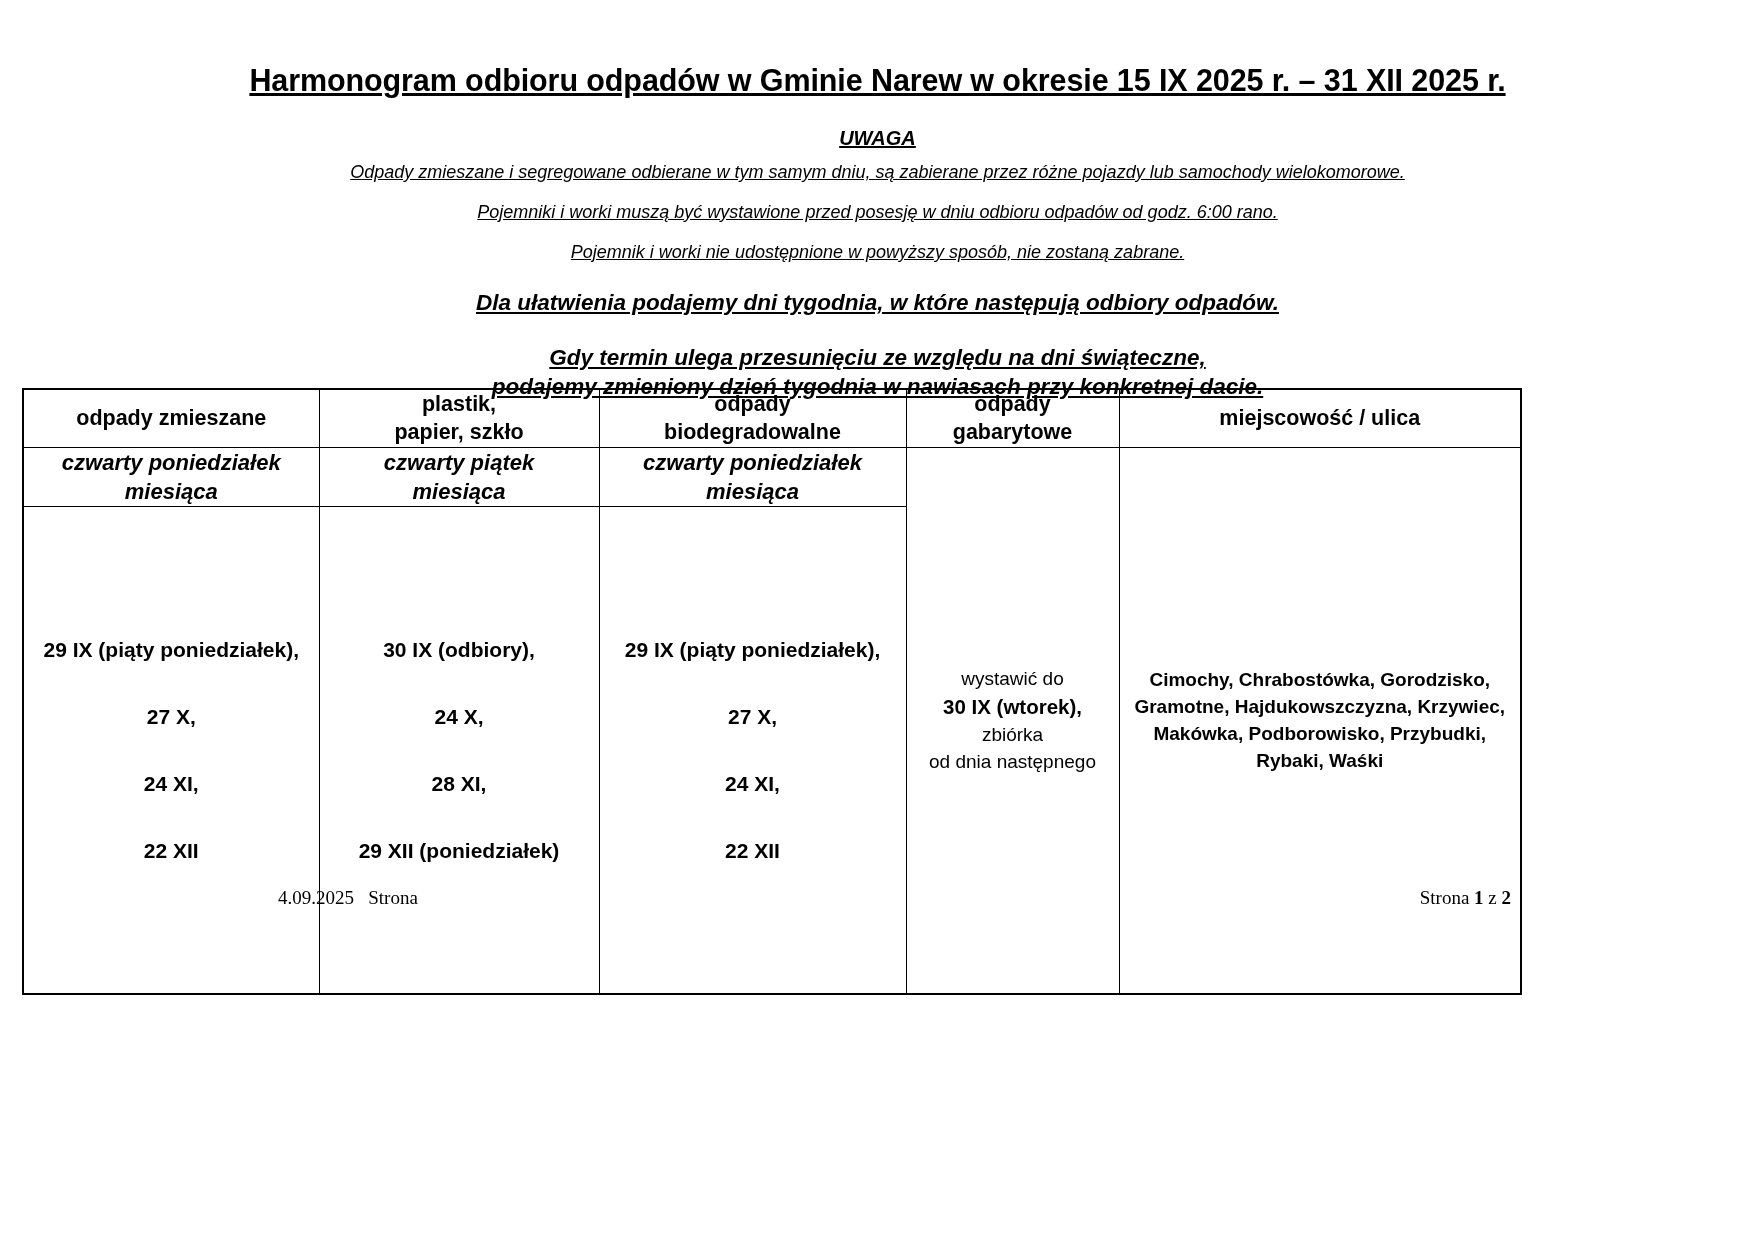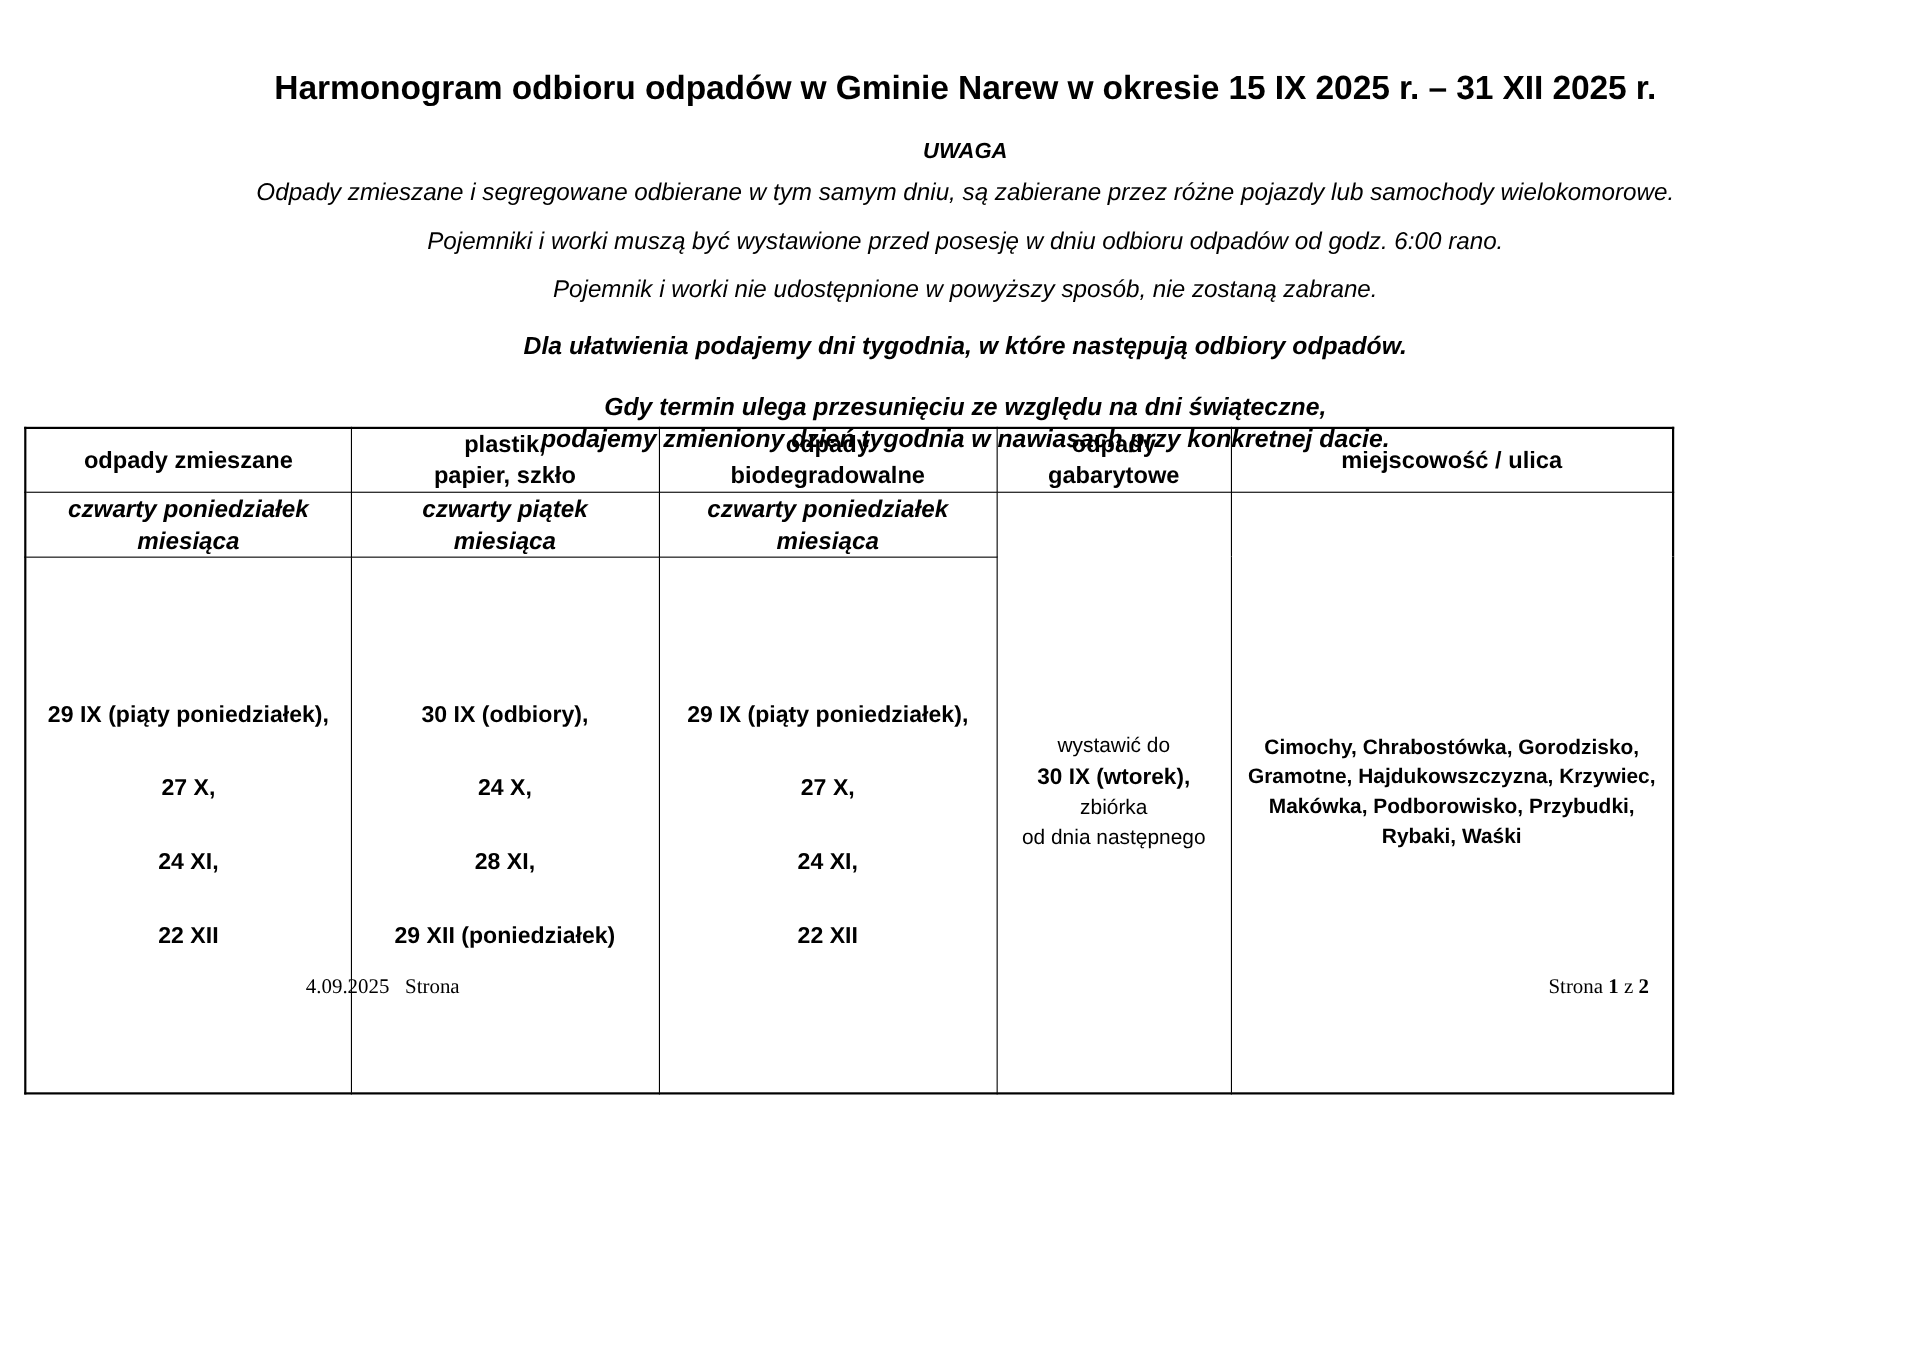--- a/index.html
+++ b/index.html
@@ -14,20 +14,21 @@
     color: #000000;
     position: relative;
     overflow: hidden;
   }
   .page {
     width: 1755px;
     height: 961px;
     box-sizing: border-box;
     padding: 0;
     position: relative;
+    text-decoration: underline;
   }
 
   
   .doc-title {
     text-align: center;
     font-size: 30.5px;
     font-weight: bold;
     letter-spacing: -0.1px;
     margin: 0;
     padding-top: 63px;
@@ -40,21 +41,21 @@
     text-align: center;
   }
   .uwaga {
     font-size: 20px;
     font-style: italic;
     font-weight: bold;
     margin: 0 0 12px 0;
     line-height: 1.25;
   }
   .intro-line {
-    font-size: 22px;
+    font-size: 18px;
     font-style: italic;
     line-height: 1.05;
     margin: 0 0 21px 0;
   }
   .intro-line.last-plain { margin-bottom: 27px; }
   .intro-strong {
     font-size: 22.5px;
     font-style: italic;
     font-weight: bold;
     line-height: 1.25;
@@ -152,21 +153,21 @@
   .footer-left {
     position: absolute;
     left: 238px;
     top: 0;
     font-family: "Liberation Serif", serif;
     font-size: 19px;
     white-space: pre;
   }
   .footer-right {
     position: absolute;
-    right: 216px;
+    right: 204px;
     top: 0;
     font-family: "Liberation Serif", serif;
     font-size: 19px;
     white-space: pre;
   }
   .footer-right b { font-weight: bold; }
 </style>
 </head>
 <body>
 

